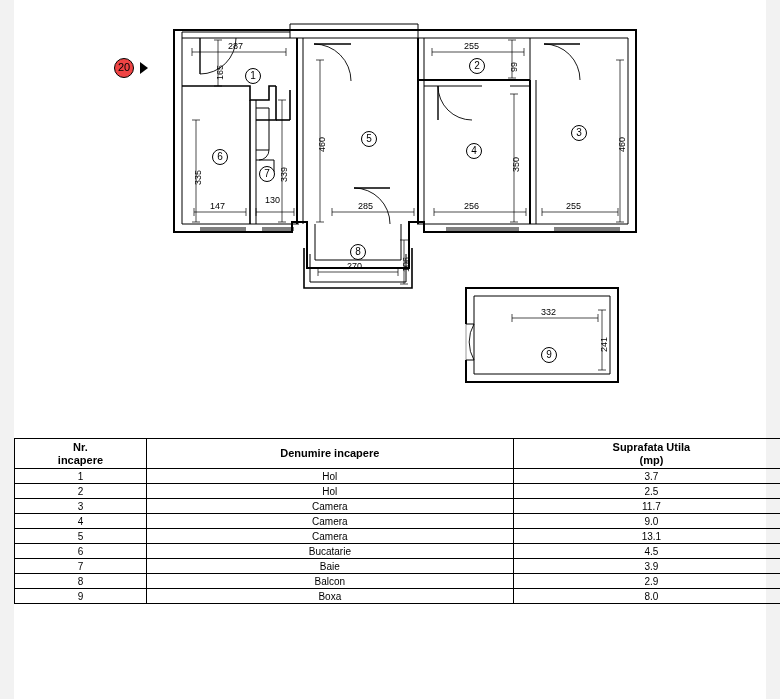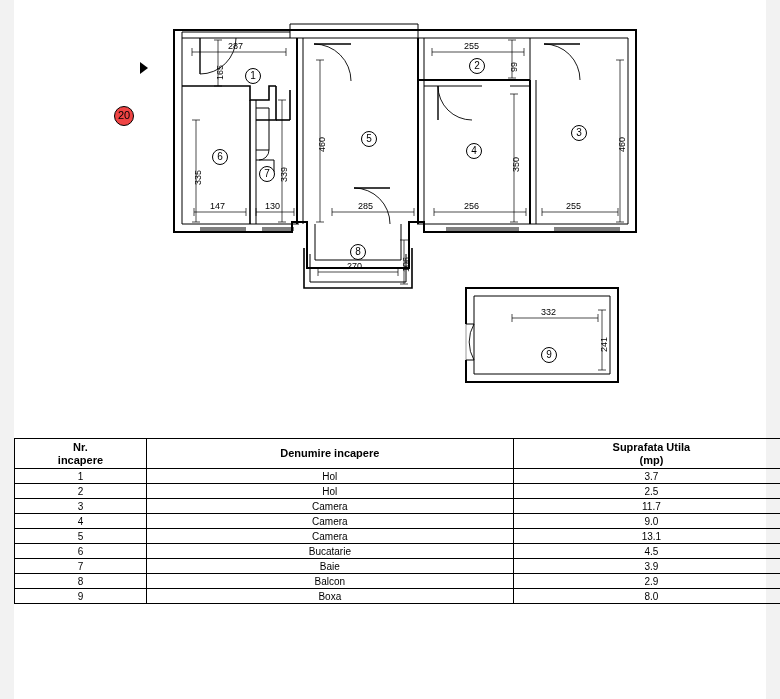--- a/index.html
+++ b/index.html
@@ -64,21 +64,20 @@
   .planmark {
     position: absolute;
     width: 20px; height: 20px;
     border: 1.5px solid #000;
     border-radius: 50%;
     font-size: 11px;
     line-height: 17px;
     text-align: center;
     background: #ef4444;
     font-weight: normal;
-    margin-top: 48px;
   }
   .tri {
     position: absolute;
     width: 0; height: 0;
     border-left: 8px solid #000;
     border-top: 6px solid transparent;
     border-bottom: 6px solid transparent;
   }
 
   
@@ -270,21 +269,21 @@
 
     <div class="lbl vert" style="left:202px; top:80px;">165</div>
     <div class="lbl vert" style="left:496px; top:72px;">99</div>
     <div class="lbl vert" style="left:180px; top:185px;">335</div>
     <div class="lbl vert" style="left:266px; top:182px;">339</div>
     <div class="lbl vert" style="left:304px; top:152px;">460</div>
     <div class="lbl vert" style="left:498px; top:172px;">350</div>
     <div class="lbl vert" style="left:604px; top:152px;">460</div>
 
     <div class="lbl" style="left:196px; top:202px;">147</div>
-    <div class="lbl" style="left:251px; top:202px;">130</div>
+    <div class="lbl" style="left:251px; top:196px;">130</div>
     <div class="lbl" style="left:344px; top:202px;">285</div>
     <div class="lbl" style="left:450px; top:202px;">256</div>
     <div class="lbl" style="left:552px; top:202px;">255</div>
 
     <div class="lbl" style="left:333px; top:262px;">270</div>
     <div class="lbl vert" style="left:388px; top:272px;">106</div>
 
     <div class="lbl" style="left:527px; top:308px;">332</div>
     <div class="lbl vert" style="left:586px; top:352px;">241</div>
   </div>

